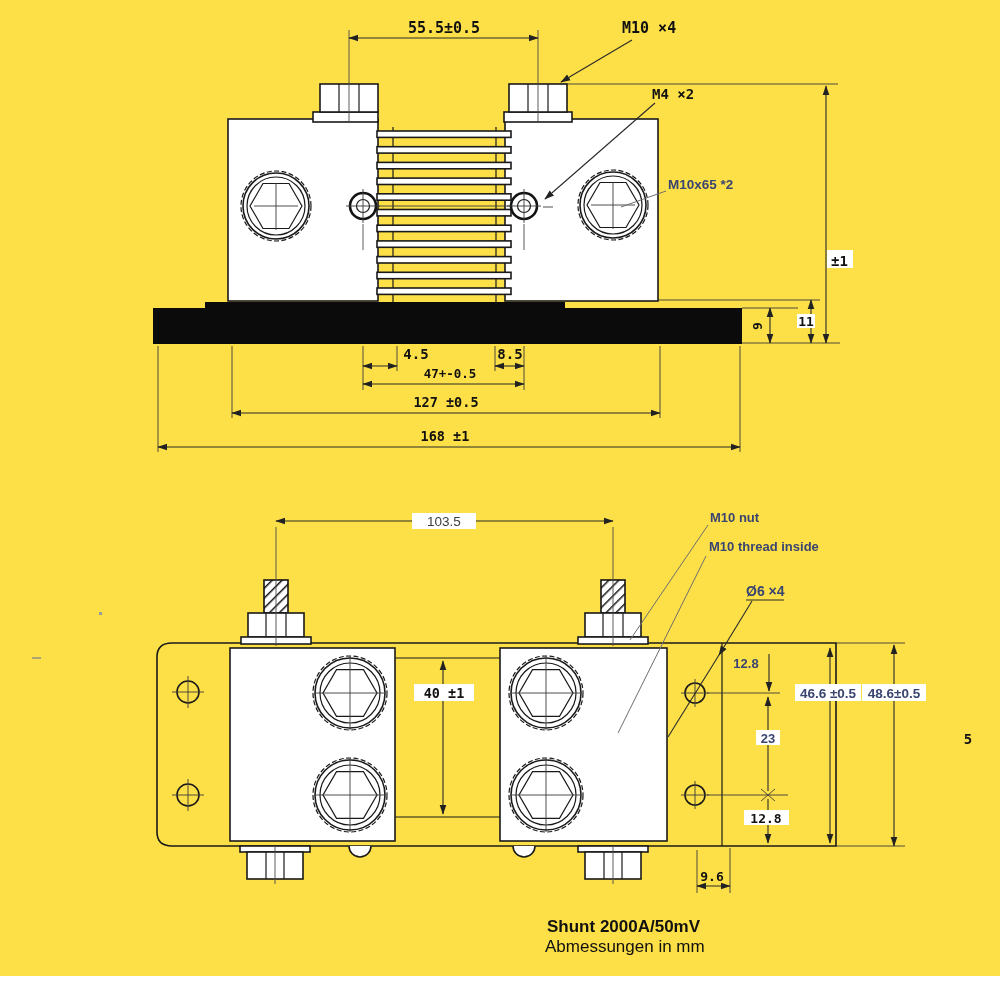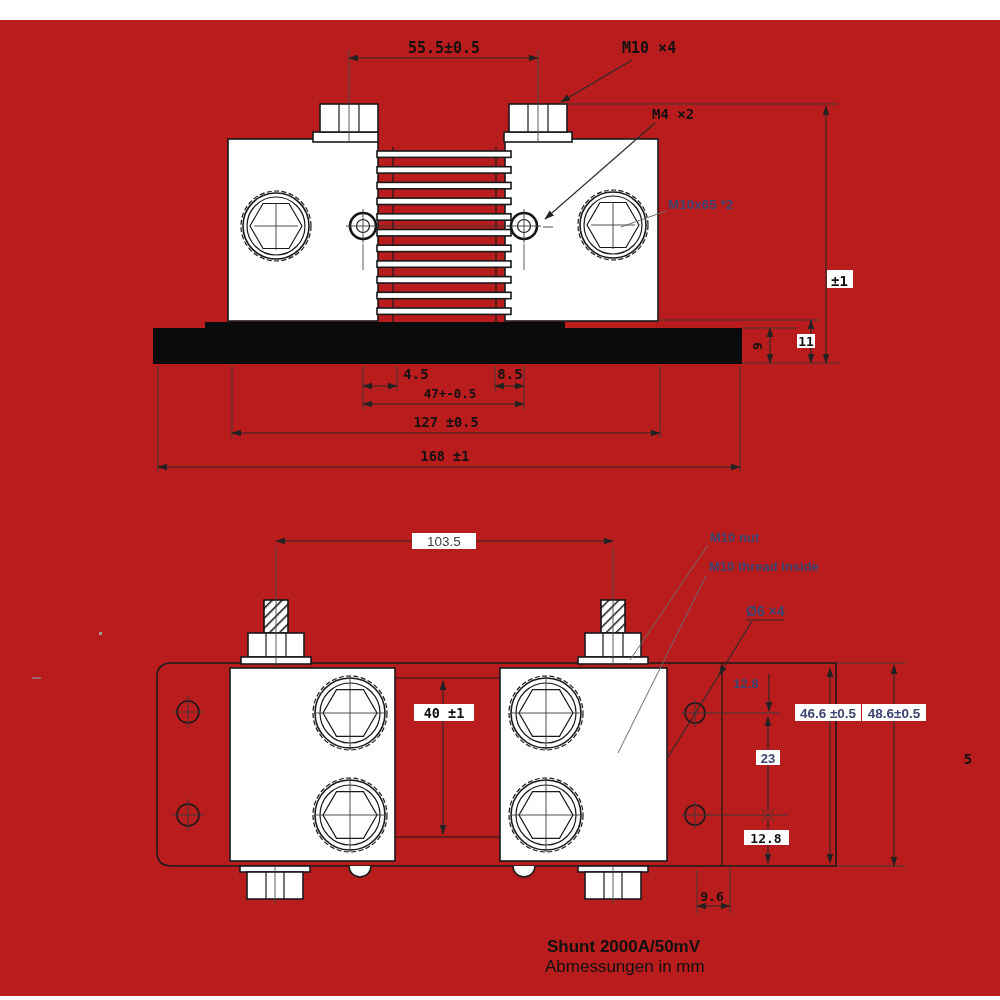--- a/index.html
+++ b/index.html
@@ -1,16 +1,16 @@
 <!DOCTYPE html>
 <html><head>
 <meta charset="utf-8">
 <style>
   html,body{margin:0;padding:0;background:#ffffff;}
-  #stage{position:relative;width:1000px;height:976px;background:#b91c1c;overflow:hidden;margin-top:20px;}
+  #stage{position:relative;width:1000px;height:976px;background:#fde047;overflow:hidden;}
   svg{position:absolute;left:0;top:0;}
   .ol   {fill:none;stroke:#1a1a1a;stroke-width:1.6;}
   .olf  {fill:#ffffff;stroke:#1a1a1a;stroke-width:1.6;}
   .med  {fill:none;stroke:#1a1a1a;stroke-width:1.2;}
   .thin {fill:none;stroke:#3a3a3a;stroke-width:0.9;}
   .dim  {fill:none;stroke:#2a2a2a;stroke-width:1.1;}
   .lead {fill:none;stroke:#6e6e6e;stroke-width:1.0;}
   .cl   {fill:none;stroke:#4a4a4a;stroke-width:0.9;}
   .bg   {fill:#ffffff;stroke:none;}
   .bar  {fill:#0b0b0b;stroke:none;}

